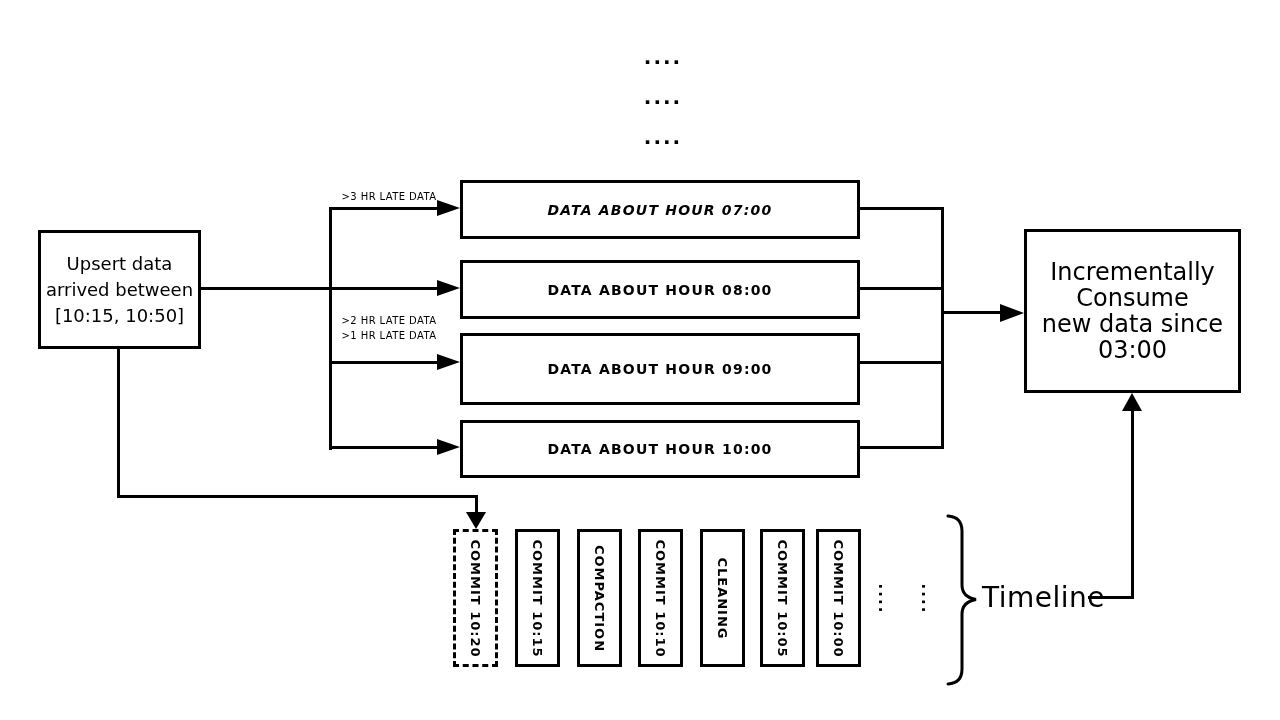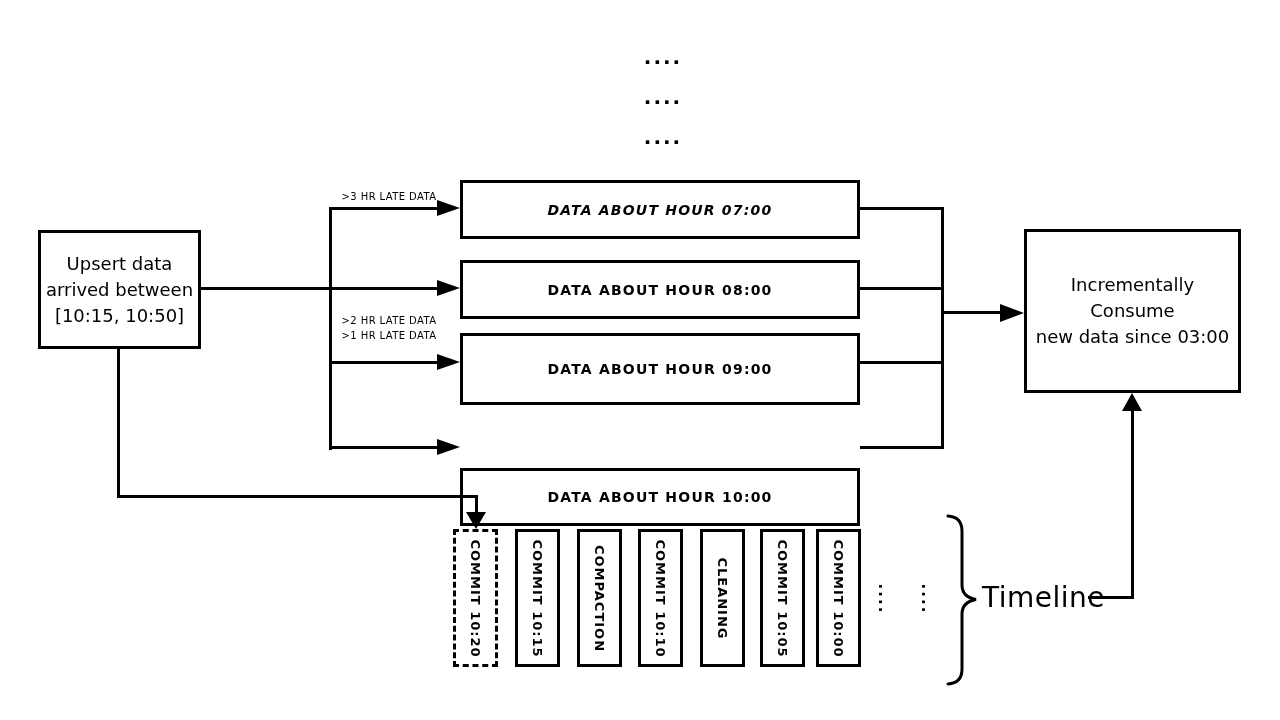--- a/index.html
+++ b/index.html
@@ -7,21 +7,21 @@
     position:relative; width:1280px; height:720px; overflow:hidden;
     background:#ffffff; color:#000;
     font-family:"DejaVu Sans", sans-serif;
   }
   .box {
     position:absolute; border:3px solid #000; background:#fff;
     box-sizing:border-box; display:flex; flex-direction:column;
     align-items:center; justify-content:center; text-align:center;
   }
   .upsert-text { font-size:18px; line-height:26px; }
-  .consume-text { font-size:18px; line-height:26px; }
+  .consume-text { font-size:24px; line-height:26px; }
   .hour-label { font-weight:bold; font-size:14px; letter-spacing:1.2px; }
   .hline, .vline { position:absolute; background:#000; }
   .arr-r { position:absolute; width:0; height:0;
     border-top:8px solid transparent; border-bottom:8px solid transparent;
     border-left:23px solid #000; }
   .arr-d { position:absolute; width:0; height:0;
     border-left:10px solid transparent; border-right:10px solid transparent;
     border-top:17px solid #000; }
   .arr-u { position:absolute; width:0; height:0;
     border-left:10px solid transparent; border-right:10px solid transparent;
@@ -79,21 +79,21 @@
 
   <div class="box" style="left:460px; top:180px; width:400px; height:59px;font-style:italic;">
     <div class="hour-label">DATA ABOUT HOUR 07:00</div>
   </div>
   <div class="box" style="left:460px; top:260px; width:400px; height:59px;">
     <div class="hour-label">DATA ABOUT HOUR 08:00</div>
   </div>
   <div class="box" style="left:460px; top:333px; width:400px; height:72px;">
     <div class="hour-label">DATA ABOUT HOUR 09:00</div>
   </div>
-  <div class="box" style="left:460px; top:420px; width:400px; height:58px;margin-top:48px;">
+  <div class="box" style="left:460px; top:420px; width:400px; height:58px;">
     <div class="hour-label">DATA ABOUT HOUR 10:00</div>
   </div>
 
   <div class="hline" style="left:860px; top:207px; width:84px; height:3px;"></div>
   <div class="hline" style="left:860px; top:287px; width:84px; height:3px;"></div>
   <div class="hline" style="left:860px; top:361px; width:84px; height:3px;"></div>
   <div class="hline" style="left:860px; top:446px; width:84px; height:3px;"></div>
   <div class="vline" style="left:941px; top:207px; width:3px; height:242px;"></div>
   <div class="hline" style="left:941px; top:311px; width:61px; height:3px;"></div>
   <div class="arr-r" style="left:1000px; top:304px; border-left-width:24px; border-top-width:9px; border-bottom-width:9px;"></div>

